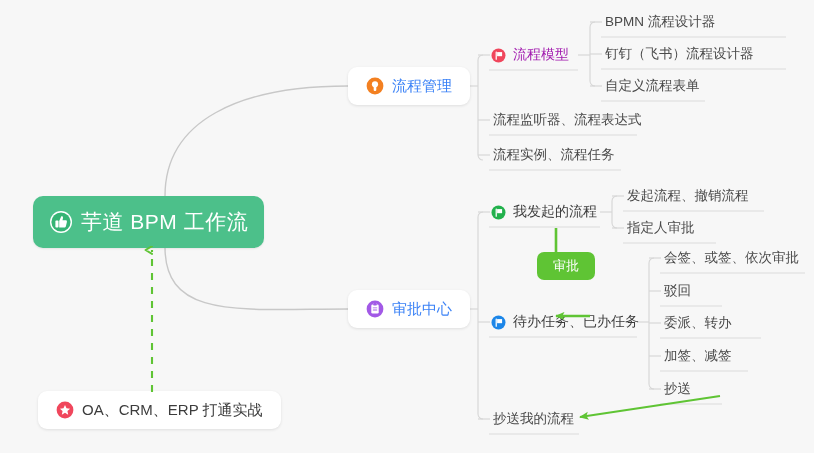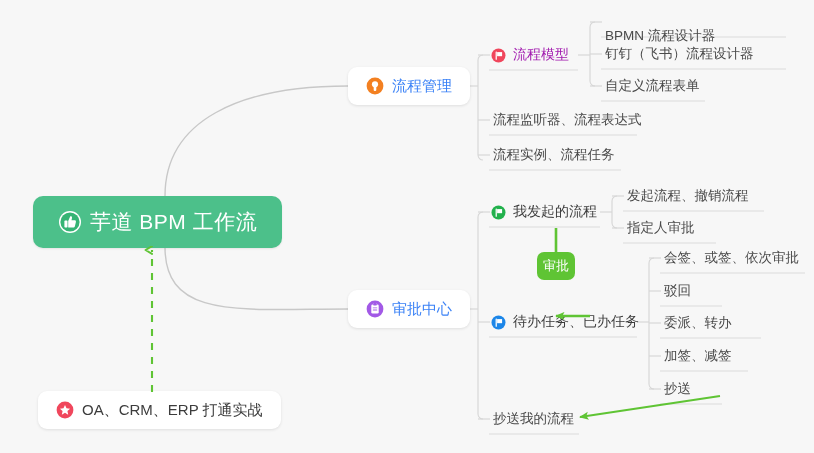--- a/index.html
+++ b/index.html
@@ -42,21 +42,21 @@
     box-sizing: border-box;
     display: flex;
     align-items: center;
     white-space: nowrap;
   }
 
   
   .root-node {
     background: #4cc08a;
     border-radius: 10px;
-    padding: 0 25px;
+    padding: 0 16px;
     height: 52px;
     color: #ffffff;
     font-size: 21px;
     letter-spacing: 0.5px;
     box-shadow: 0 1px 2px rgba(0,0,0,0.08);
   }
   .root-node .node-label { color: #fff; }
 
   
   .card-node {
@@ -88,21 +88,21 @@
     font-size: 15px;
     color: #3c3c3c;
     box-shadow: 0 1px 3px rgba(0,0,0,0.10);
   }
 
   
   .tag-node {
     background: #5fc434;
     border-radius: 7px;
     height: 28px;
-    padding: 0 6px;
+    padding: 0 16px;
     font-size: 13px;
     color: #ffffff;
     justify-content: center;
     z-index: 6;
   }
   .tag-node .node-label { color: #fff; }
 
   
   .ic {
     display: inline-flex;
@@ -231,21 +231,21 @@
     <span class="ic ic-sm">
       <svg viewBox="0 0 15 15" width="15" height="15">
         <circle cx="7.5" cy="7.5" r="7" fill="#f0465c"></circle>
         <rect x="4.6" y="3.6" width="1.25" height="8.2" rx="0.5" fill="#ffffff"></rect>
         <path d="M6.1 4.1 L11.1 4.1 L11.1 8.2 L6.1 8.2 Z" fill="#ffffff"></path>
       </svg>
     </span>
     <span class="node-label">流程模型</span>
   </div>
 
-  <div class="node leaf-node" style="left:601px; top:23px;">
+  <div class="node leaf-node" style="left:601px; top:9px;">
     <span class="node-label">BPMN 流程设计器</span>
   </div>
   <div class="node leaf-node" style="left:601px; top:41px;">
     <span class="node-label">钉钉（飞书）流程设计器</span>
   </div>
   <div class="node leaf-node" style="left:601px; top:73px;">
     <span class="node-label">自定义流程表单</span>
   </div>
 
   <div class="node leaf-node" style="left:489px; top:107px;">

